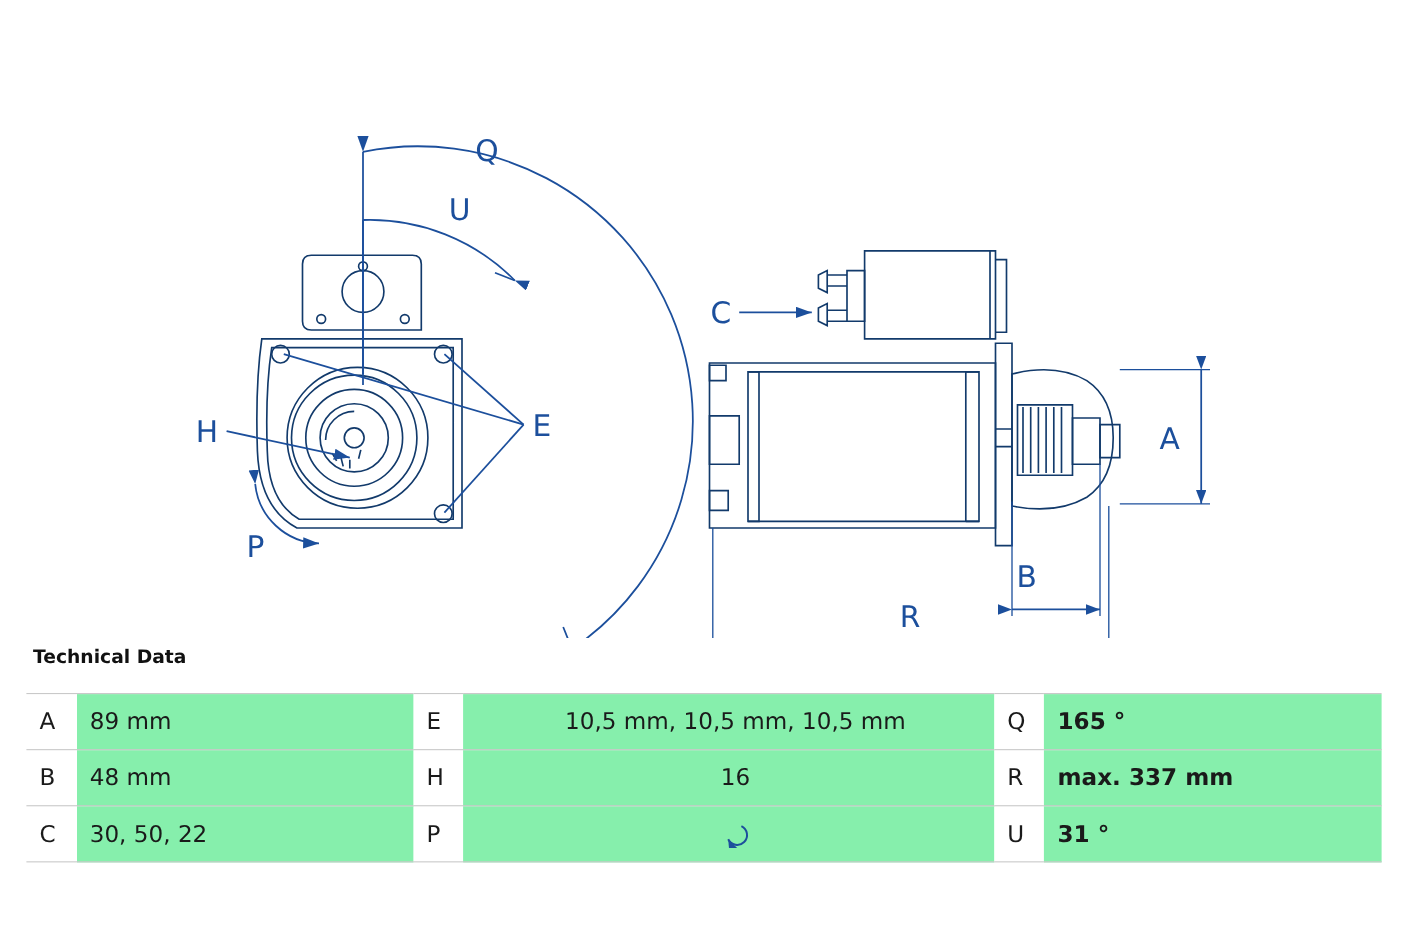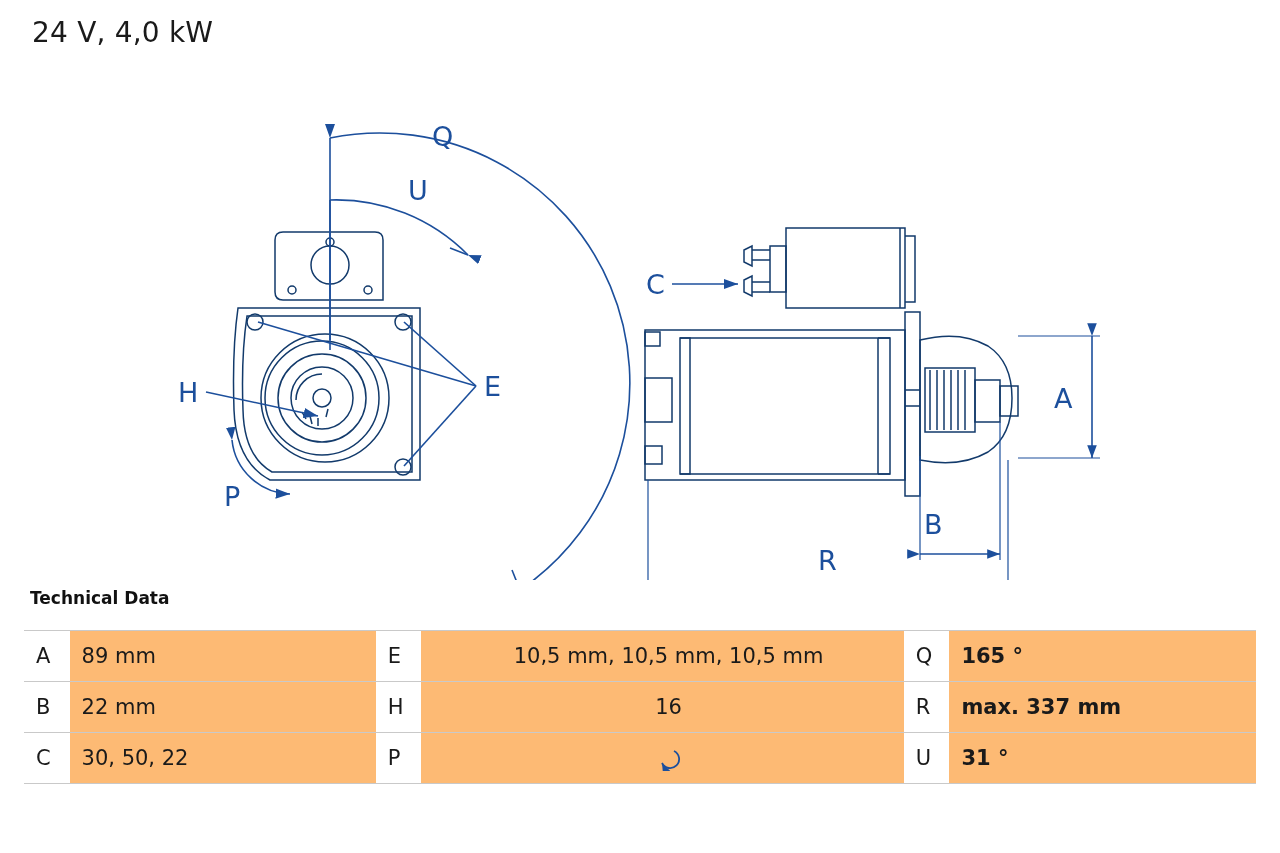--- a/index.html
+++ b/index.html
@@ -59,21 +59,21 @@
     height: 30px;
     vertical-align: middle;
     color: #1a1a1a;
   }
   td.key {
     width: 34px;
     background: #ffffff;
     padding-left: 14px;
   }
   td.val {
-    background: #fdba74;
+    background: #86efac;
     margin-top: 32px;
   }
   td.v1 { width: 300px; }
   td.v2 { width: 480px; text-align: center; }
   td.v3 { width: 300px; font-weight: bold; }
   .rot-icon {
     display: inline-block;
     width: 30px;
     height: 26px;
     vertical-align: middle;
@@ -83,21 +83,20 @@
   .lnk { fill: none; stroke: #123a6b; stroke-width: 1.5; }
   .thin { fill: none; stroke: #1c4f9c; stroke-width: 1.2; }
   .lbl { fill: #1c4f9c; font-family: "DejaVu Sans", sans-serif; font-size: 27px; }
   .arrhead { fill: #1c4f9c; }
 </style>
 </head>
 <body>
 
 <div class="page">
 
-  <div class="title">24 V, 4,0 kW</div>
 
   <div class="drawing">
     <svg width="1280" height="530" viewBox="0 0 1280 530">
       <defs>
         <marker id="ah" markerWidth="10" markerHeight="10" refX="9" refY="3.2" orient="auto">
           <path d="M0,0 L9,3.2 L0,6.4 z" class="arrhead"></path>
         </marker>
         <marker id="ahs" markerWidth="9" markerHeight="9" refX="8" refY="3" orient="auto">
           <path d="M0,0 L8,3 L0,6 z" class="arrhead"></path>
         </marker>
@@ -203,21 +202,21 @@
       <tr>
         <td class="key">A</td>
         <td class="val v1">89 mm</td>
         <td class="key">E</td>
         <td class="val v2">10,5 mm, 10,5 mm, 10,5 mm</td>
         <td class="key">Q</td>
         <td class="val v3">165 °</td>
       </tr>
       <tr>
         <td class="key">B</td>
-        <td class="val v1">22 mm</td>
+        <td class="val v1">48 mm</td>
         <td class="key">H</td>
         <td class="val v2">16</td>
         <td class="key">R</td>
         <td class="val v3">max. 337 mm</td>
       </tr>
       <tr>
         <td class="key">C</td>
         <td class="val v1">30, 50, 22</td>
         <td class="key">P</td>
         <td class="val v2">

